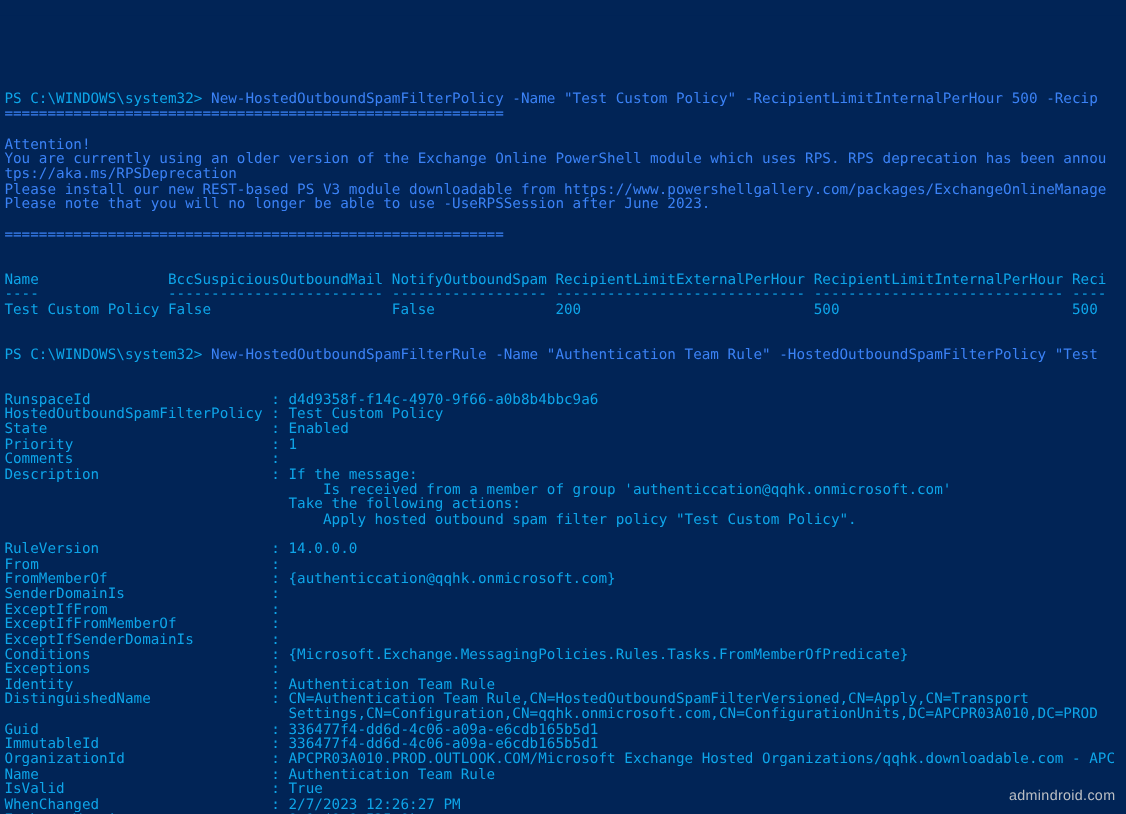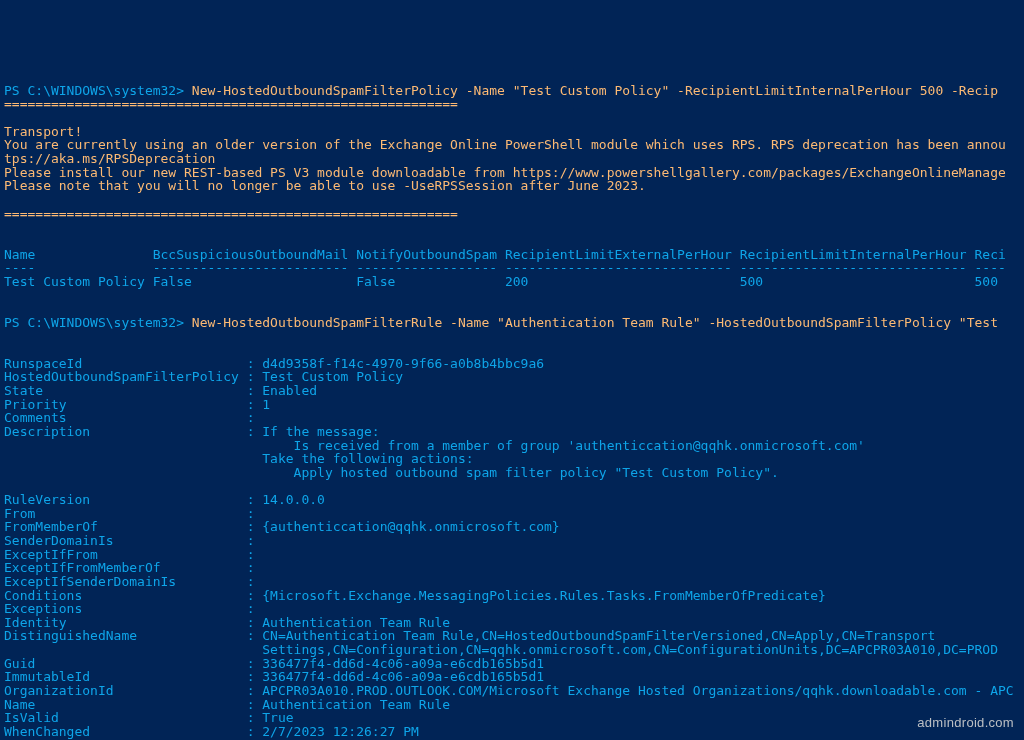--- a/index.html
+++ b/index.html
@@ -12,21 +12,21 @@
     color: #f0f0f0;
     width: 1024px;
     height: 740px;
     overflow: hidden;
     white-space: pre;
   }
   .term {
     padding: 2px 4px;
     letter-spacing: 0px;
   }
-  .yellow { color: #fdba74; }
+  .yellow { color: #3b82f6; }
   .white  { color: #0ea5e9; }
   .watermark {
     position: fixed;
     right: 10px;
     bottom: 10px;
     color: #d0d0d0;
     font-family: -apple-system, BlinkMacSystemFont, "Segoe UI", Arial, sans-serif;
     font-size: 13px;
     font-weight: 400;
     letter-spacing: 0.3px;
@@ -36,21 +36,21 @@
 </style>
 </head>
 <body>
 
 
 
 <div class="term">
 <span class="white"><span data-bind="prompt1.prefix">PS C:\WINDOWS\system32&gt; </span></span><span class="yellow"><span data-bind="prompt1.cmd">New-HostedOutboundSpamFilterPolicy -Name "Test Custom Policy" -RecipientLimitInternalPerHour 500 -Recip</span></span>
 <span class="yellow" data-bind="banner.sep">==========================================================</span>
 
-<span class="yellow" data-bind="banner.l1">Transport!</span>
+<span class="yellow" data-bind="banner.l1">Attention!</span>
 <span class="yellow" data-bind="banner.l2">You are currently using an older version of the Exchange Online PowerShell module which uses RPS. RPS deprecation has been annou</span>
 <span class="yellow" data-bind="banner.l3">tps://aka.ms/RPSDeprecation</span>
 <span class="yellow" data-bind="banner.l4">Please install our new REST-based PS V3 module downloadable from https://www.powershellgallery.com/packages/ExchangeOnlineManage</span>
 <span class="yellow" data-bind="banner.l5">Please note that you will no longer be able to use -UseRPSSession after June 2023.</span>
 
 <span class="yellow" data-bind="banner.sep2">==========================================================</span>
 
 
 <span class="white" data-bind="table.header">Name               BccSuspiciousOutboundMail NotifyOutboundSpam RecipientLimitExternalPerHour RecipientLimitInternalPerHour Reci</span>
 <span class="white" data-bind="table.divider">----               ------------------------- ------------------ ----------------------------- ----------------------------- ----</span>

